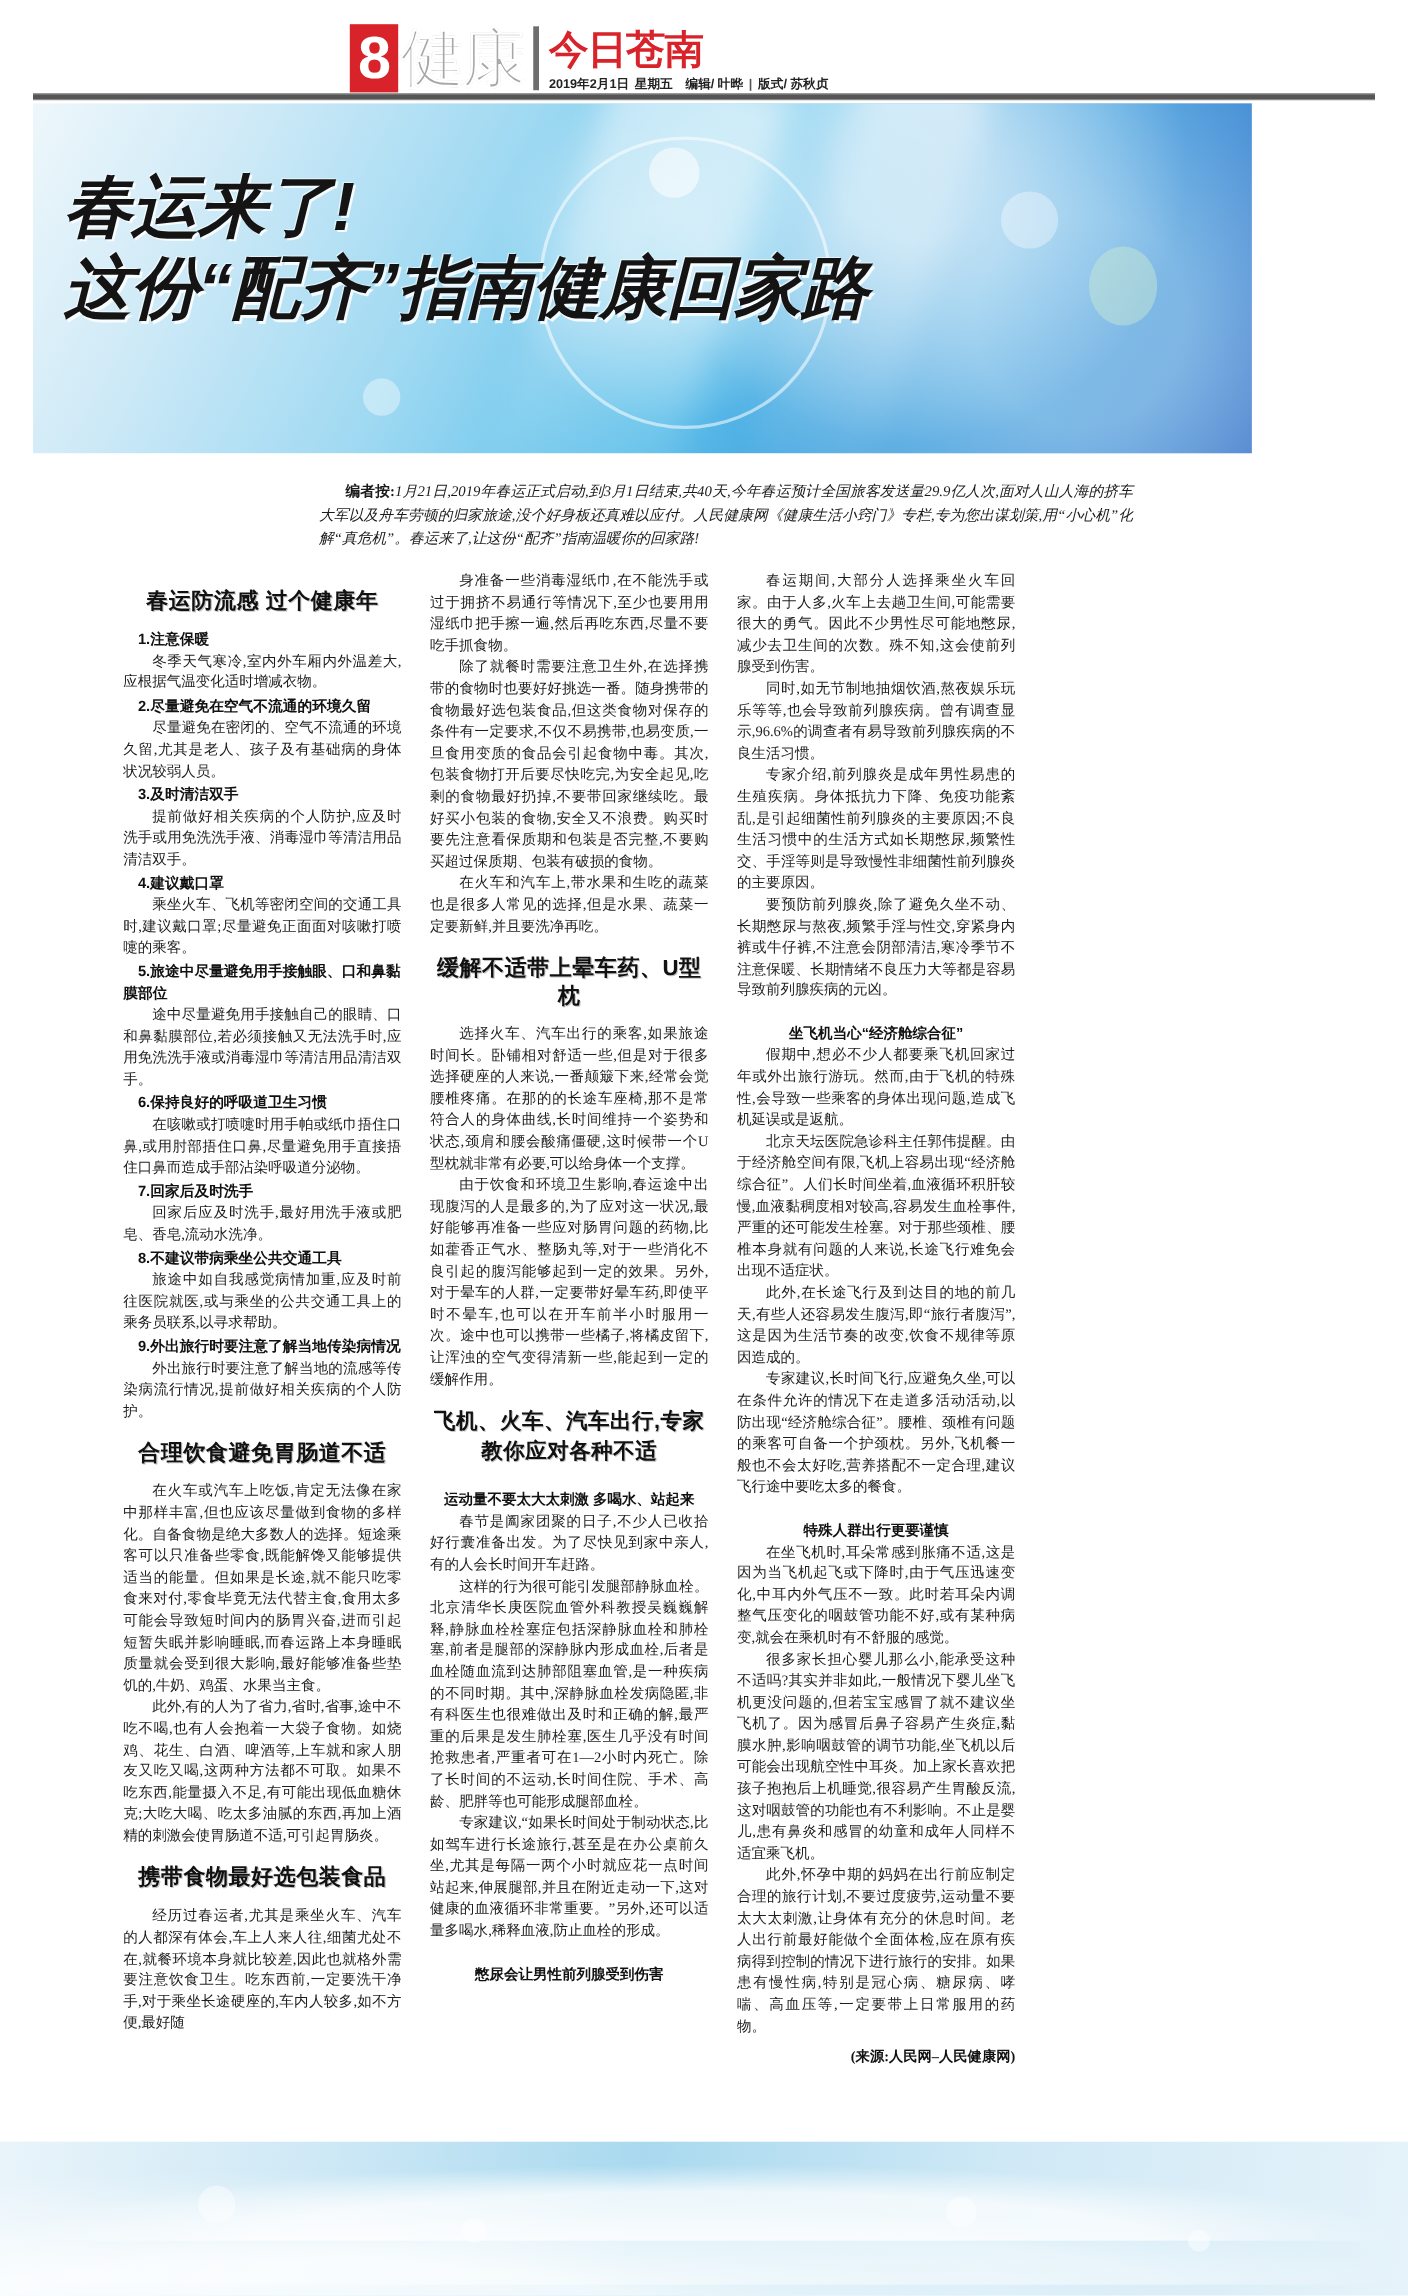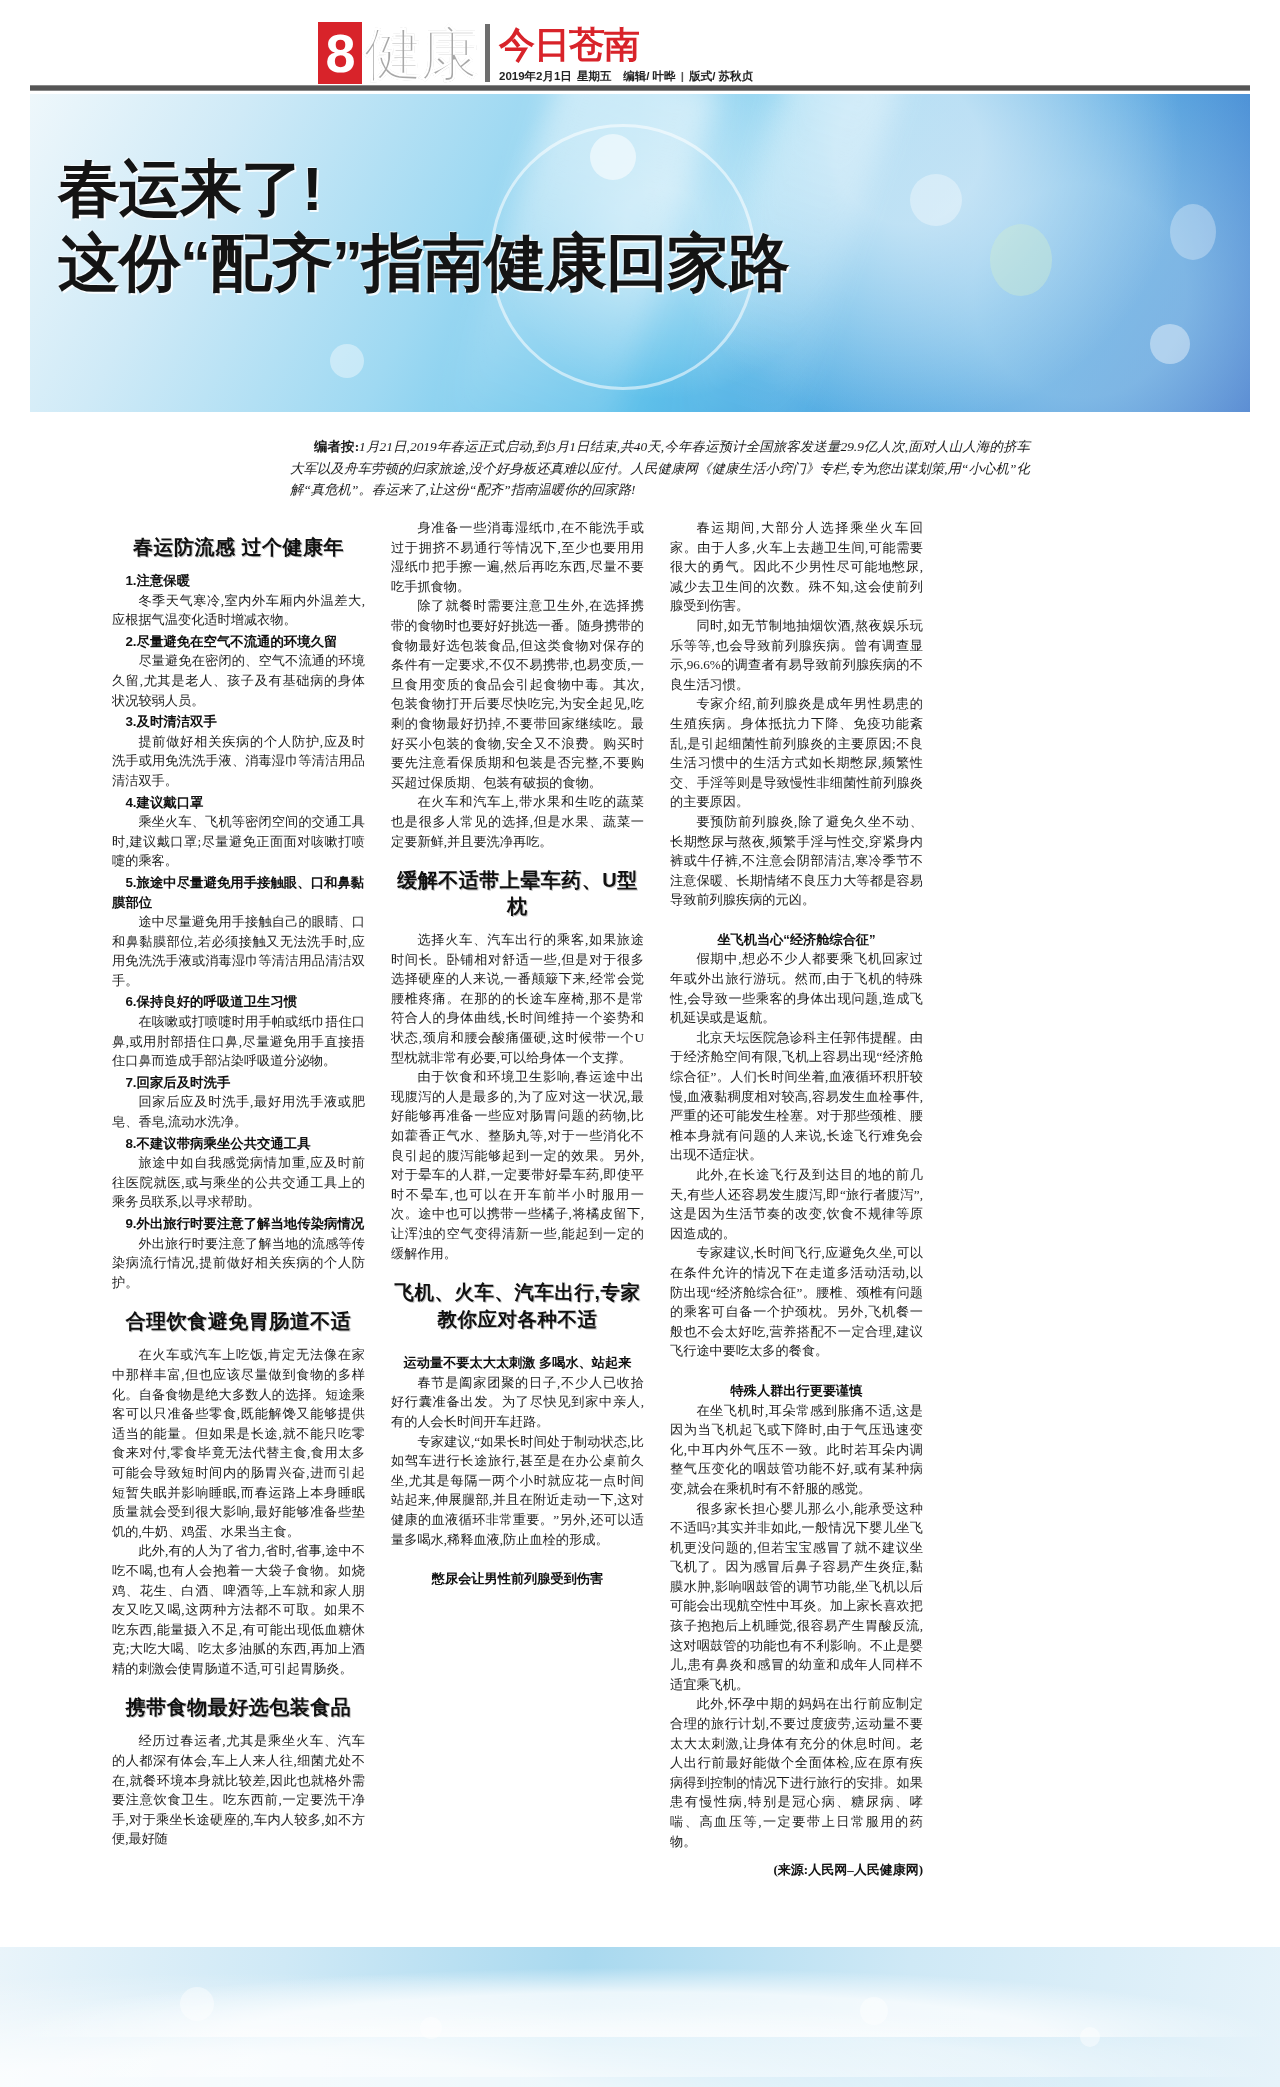--- a/index.html
+++ b/index.html
@@ -52,27 +52,28 @@
   }
   .mast-meta span{margin-right:2px;}
   .meta-sep{color:#555;}
   .mast-rule{
     position:absolute;left:30px;top:85px;width:1220px;height:4px;
     background:#555;border-top:1px solid #888;border-bottom:1px solid #888;
   }
 
   
   .hero{
-    position:absolute;left:30px;top:94px;width:1220px;height:318px;
+    position:absolute;left:30px;top:94px;width:1108px;height:318px;
     overflow:hidden;
     background:
       radial-gradient(circle at 72% 18%, rgba(255,255,255,0.55) 0 8%, rgba(255,255,255,0) 30%),
       radial-gradient(circle at 86% 62%, rgba(180,225,245,0.6) 0 10%, rgba(255,255,255,0) 34%),
       radial-gradient(circle at 52% 42%, rgba(255,255,255,0.45) 0 6%, rgba(255,255,255,0) 26%),
       linear-gradient(118deg,#eef7fb 0%, #cfeaf7 16%, #9fd9f2 36%, #5fc0ea 56%, #2f8fd8 78%, #2b5fc0 100%);
+    font-style: italic;
   }
   .hero-bokeh{position:absolute;border-radius:50%;}
   .hero-ring{
     position:absolute;border-radius:50%;border:3px solid rgba(255,255,255,0.55);
   }
   .hero-beam{
     position:absolute;top:-40px;width:160px;height:420px;
     background:linear-gradient(to bottom, rgba(255,255,255,0.55), rgba(255,255,255,0));
     transform:rotate(18deg);filter:blur(14px);
   }
@@ -249,20 +250,21 @@
       <p>选择火车、汽车出行的乘客,如果旅途时间长。卧铺相对舒适一些,但是对于很多选择硬座的人来说,一番颠簸下来,经常会觉腰椎疼痛。在那的的长途车座椅,那不是常符合人的身体曲线,长时间维持一个姿势和状态,颈肩和腰会酸痛僵硬,这时候带一个U型枕就非常有必要,可以给身体一个支撑。</p>
       <p>由于饮食和环境卫生影响,春运途中出现腹泻的人是最多的,为了应对这一状况,最好能够再准备一些应对肠胃问题的药物,比如藿香正气水、整肠丸等,对于一些消化不良引起的腹泻能够起到一定的效果。另外,对于晕车的人群,一定要带好晕车药,即使平时不晕车,也可以在开车前半小时服用一次。途中也可以携带一些橘子,将橘皮留下,让浑浊的空气变得清新一些,能起到一定的缓解作用。</p>
 
       <div class="sec-head big">
         <span>飞机、火车、汽车出行,专家</span><br>
         <span>教你应对各种不适</span>
       </div>
 
       <div class="sub-head">运动量不要太大太刺激 多喝水、站起来</div>
       <p>春节是阖家团聚的日子,不少人已收拾好行囊准备出发。为了尽快见到家中亲人,有的人会长时间开车赶路。</p>
+      <p>这样的行为很可能引发腿部静脉血栓。北京清华长庚医院血管外科教授吴巍巍解释,静脉血栓栓塞症包括深静脉血栓和肺栓塞,前者是腿部的深静脉内形成血栓,后者是血栓随血流到达肺部阻塞血管,是一种疾病的不同时期。其中,深静脉血栓发病隐匿,非有科医生也很难做出及时和正确的解,最严重的后果是发生肺栓塞,医生几乎没有时间抢救患者,严重者可在1—2小时内死亡。除了长时间的不运动,长时间住院、手术、高龄、肥胖等也可能形成腿部血栓。</p>
       <p>专家建议,“如果长时间处于制动状态,比如驾车进行长途旅行,甚至是在办公桌前久坐,尤其是每隔一两个小时就应花一点时间站起来,伸展腿部,并且在附近走动一下,这对健康的血液循环非常重要。”另外,还可以适量多喝水,稀释血液,防止血栓的形成。</p>
 
       <div class="sub-head">憋尿会让男性前列腺受到伤害</div>
     </div>
 
     <div class="col">
       <p>春运期间,大部分人选择乘坐火车回家。由于人多,火车上去趟卫生间,可能需要很大的勇气。因此不少男性尽可能地憋尿,减少去卫生间的次数。殊不知,这会使前列腺受到伤害。</p>
       <p>同时,如无节制地抽烟饮酒,熬夜娱乐玩乐等等,也会导致前列腺疾病。曾有调查显示,96.6%的调查者有易导致前列腺疾病的不良生活习惯。</p>
       <p>专家介绍,前列腺炎是成年男性易患的生殖疾病。身体抵抗力下降、免疫功能紊乱,是引起细菌性前列腺炎的主要原因;不良生活习惯中的生活方式如长期憋尿,频繁性交、手淫等则是导致慢性非细菌性前列腺炎的主要原因。</p>
       <p>要预防前列腺炎,除了避免久坐不动、长期憋尿与熬夜,频繁手淫与性交,穿紧身内裤或牛仔裤,不注意会阴部清洁,寒冷季节不注意保暖、长期情绪不良压力大等都是容易导致前列腺疾病的元凶。</p>

